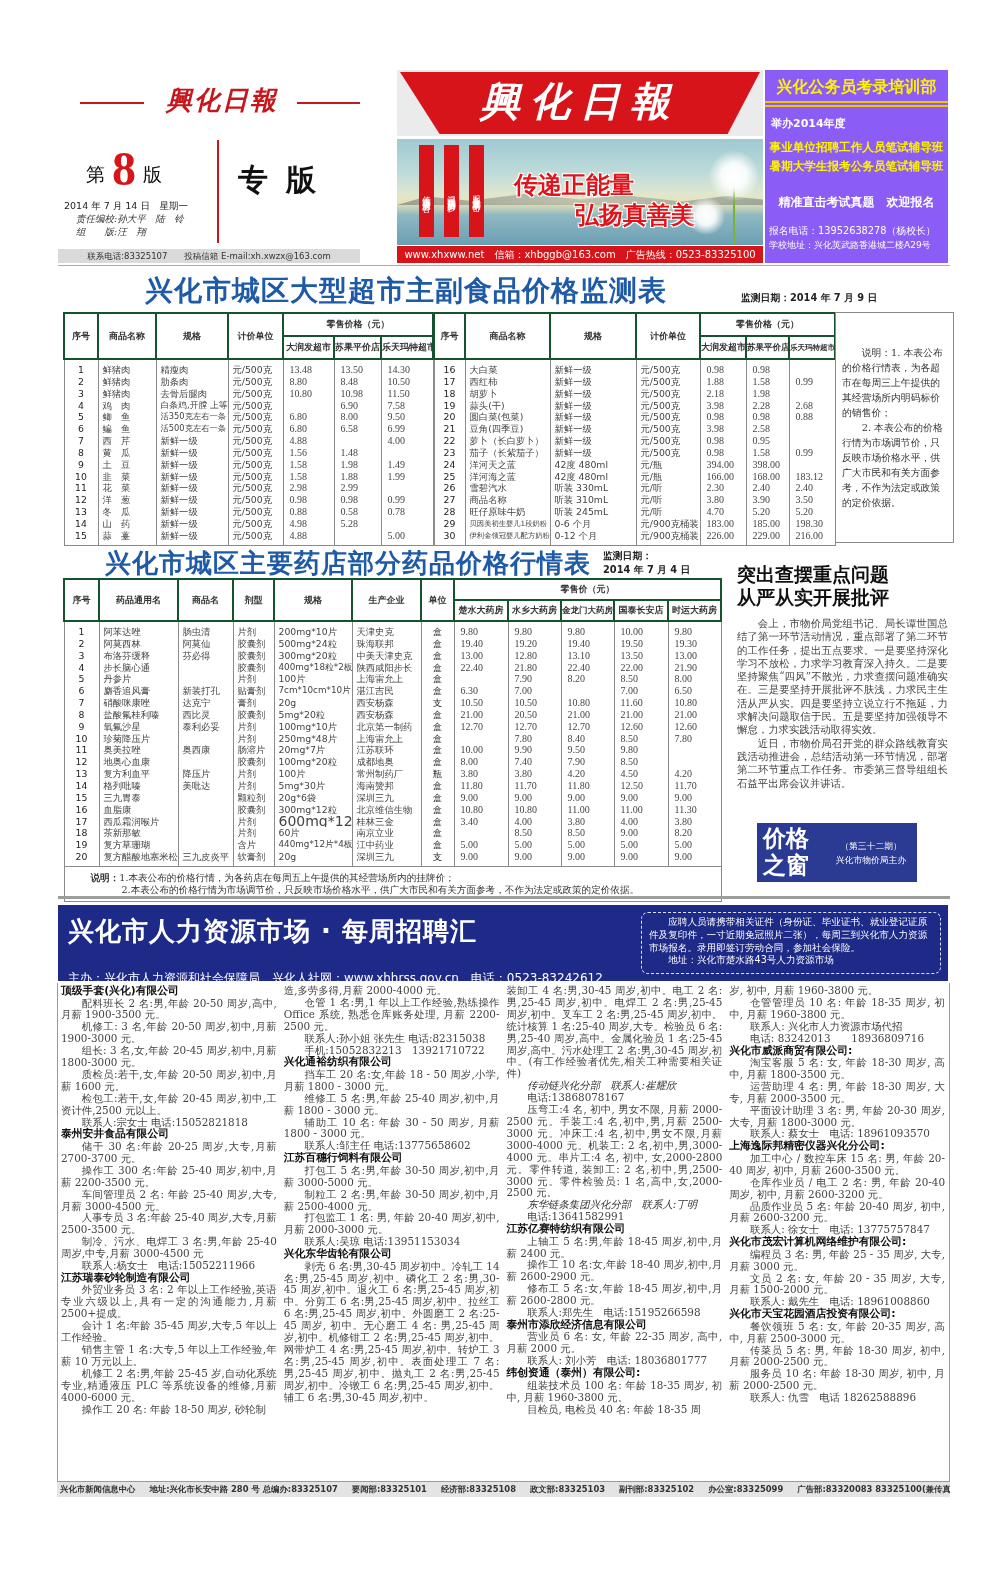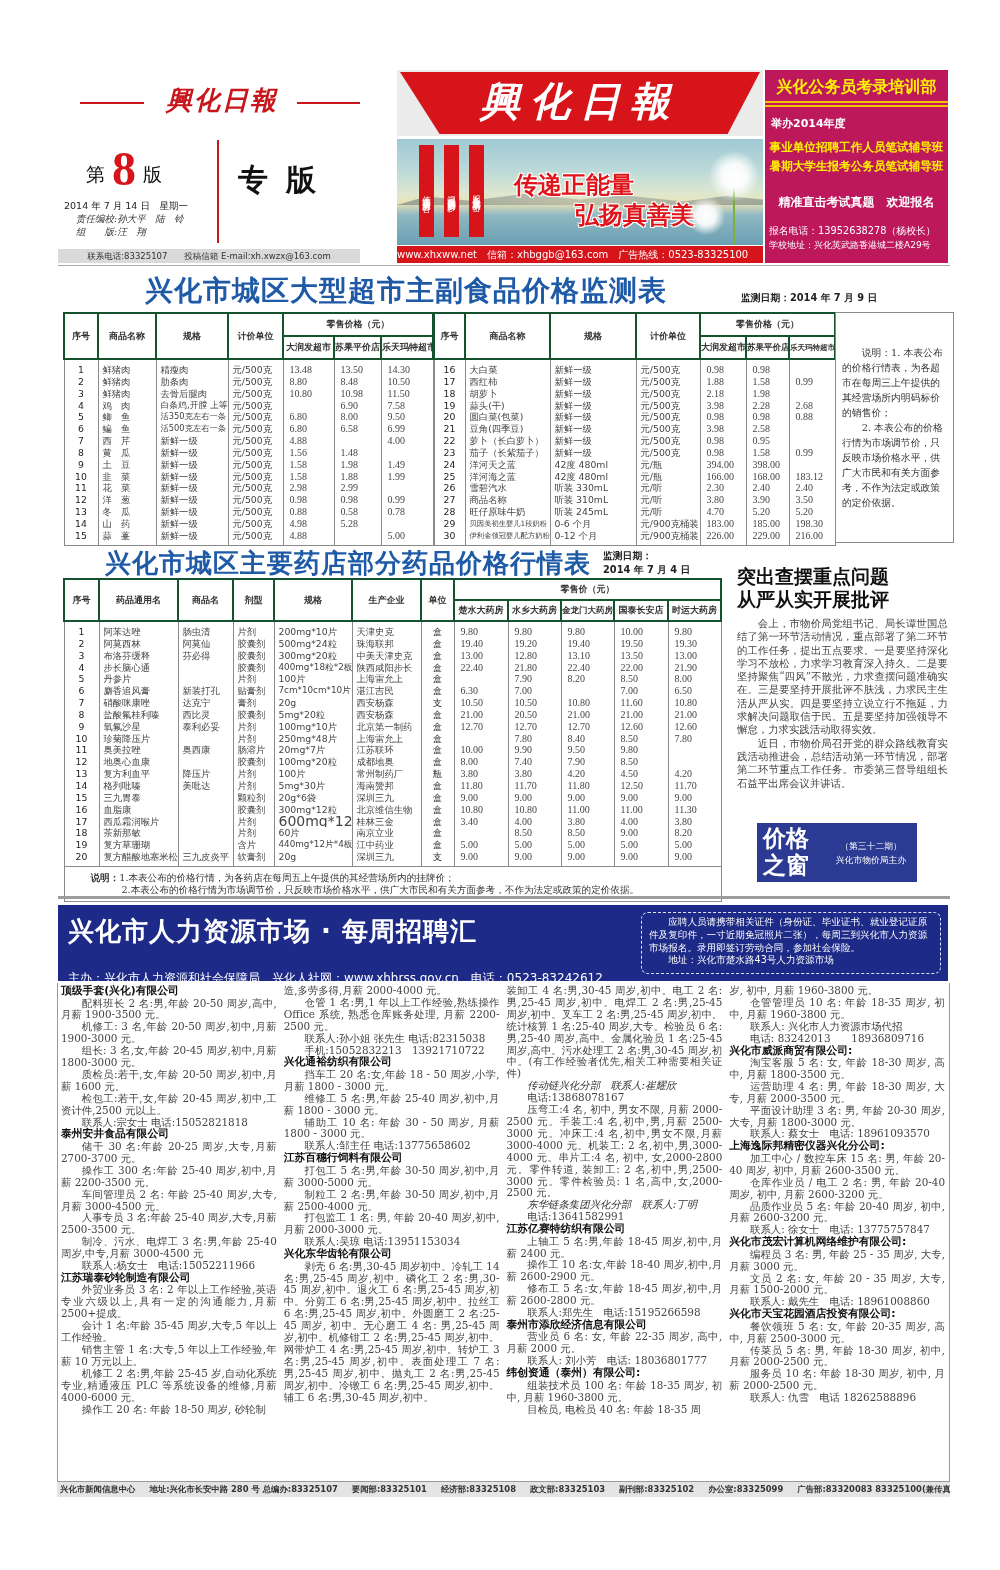--- a/index.html
+++ b/index.html
@@ -28,23 +28,23 @@
 .bn-logo{position:absolute;left:0;top:5px;width:366px;text-align:center;color:#fff;font-family:"DejaVu Serif",serif;font-style:italic;font-weight:bold;font-size:40px;letter-spacing:10px;line-height:52px;white-space:nowrap;}
 .bn-img{position:absolute;left:0;top:69px;width:366px;height:106px;overflow:hidden;background:linear-gradient(180deg,#9fc9d3 0%,#bcdad9 30%,#dfe7cf 52%,#e9e2b4 60%,#8fb8c2 72%,#6a9fb3 100%);}
 .bn-mtn{position:absolute;left:0;top:52px;width:366px;height:14px;background:linear-gradient(90deg,rgba(90,110,120,.55),rgba(120,130,140,.35),rgba(90,110,120,.5));clip-path:polygon(0 100%,8% 40%,20% 70%,35% 20%,50% 60%,62% 30%,78% 75%,90% 35%,100% 60%,100% 100%);}
 .ribbons{position:absolute;left:22px;top:6px;display:flex;gap:10px;}
 .ribbon{width:15px;height:92px;background:#d7141a;color:#fff;font-size:8.5px;writing-mode:vertical-rl;text-align:center;line-height:15px;padding-top:5px;letter-spacing:1px;}
 .slogan{position:absolute;color:#e0141b;font-weight:bold;font-size:24px;white-space:nowrap;text-shadow:1px 1px 0 #fff,-1px -1px 0 #fff,1px -1px 0 #fff,-1px 1px 0 #fff;}
 .s1{left:117px;top:30px;}
 .s2{left:178px;top:60px;}
 .dand{position:absolute;border-radius:50%;background:radial-gradient(circle,#fff 0%,rgba(255,255,255,.9) 35%,rgba(255,255,255,0) 72%);}
 .stem{position:absolute;width:2px;background:#7bb03a;}
-.bn-foot{position:absolute;left:0;top:176px;width:366px;height:17px;background:#d7141a;color:#fff;font-size:10px;line-height:17px;text-align:left;white-space:nowrap;}
-
-.ta{left:765px;top:70px;width:183px;height:193px;background:#be185d;overflow:hidden;text-decoration:underline;}
+.bn-foot{position:absolute;left:0;top:176px;width:366px;height:17px;background:#d7141a;color:#fff;font-size:10px;line-height:17px;text-align:center;white-space:nowrap;}
+
+.ta{left:765px;top:70px;width:183px;height:193px;background:#8b5cf6;overflow:hidden;text-decoration:underline;}
 .ta div{position:absolute;white-space:nowrap;}
 .ta-title{top:6px;left:0;width:183px;text-align:center;color:#fff200;font-family:"DejaVu Serif",serif;font-weight:bold;font-size:16px;line-height:22px;}
 .ta-lines{top:31px;left:0;width:183px;height:6px;border-top:2px solid #f5c400;border-bottom:2px solid #f5c400;}
 .ta-year{top:46px;left:6px;color:#fff;font-weight:bold;font-size:11px;}
 .ta-c1,.ta-c2{left:2px;width:179px;text-align:center;color:#fff200;font-weight:bold;font-size:11.6px;line-height:16px;}
 .ta-c1{top:69px;}
 .ta-c2{top:88px;}
 .ta-slogan{top:124px;left:0;width:183px;text-align:center;color:#fff;font-weight:bold;font-size:12px;}
 .ta-phone{top:155px;left:4px;color:#fff;font-size:9.8px;}
 .ta-addr{top:169px;left:4px;color:#fff;font-size:9px;}
@@ -65,21 +65,21 @@
 .sm-notes p{margin:0;text-indent:2em;}
 .ph-title{left:105px;top:547px;font-size:26px;line-height:32px;}
 .ph-date{left:603px;top:549px;font-size:9.8px;font-weight:bold;line-height:14px;white-space:nowrap;}
 .ph-table{left:63px;top:578px;}
 .ph-table th{height:21px;}
 .ph-note{border:1px solid #8a8a8a !important;padding:5px 0 4px 26px !important;font-family:"DejaVu Serif",serif;font-size:9.6px;line-height:12.5px !important;color:#333 !important;white-space:nowrap;}
 .ph-note div+div{padding-left:31px;}
 .ph-note b{font-family:"DejaVu Sans",sans-serif;}
 
 .art{left:737px;top:565px;width:211px;}
-.art-title{font-weight:bold;font-size:19px;line-height:23px;color:#111;white-space:nowrap;}
+.art-title{font-weight:bold;font-size:19px;line-height:23px;color:#111;white-space:nowrap;font-family:Liberation Mono, monospace;}
 .art-body{margin-top:6px;font-size:10.4px;line-height:13.3px;color:#444;font-family:"DejaVu Serif",serif;text-align:justify;}
 .art-body p{text-indent:2em;margin:0;}
 .pw{left:757px;top:823px;width:160px;height:59px;background:#2b3a92;}
 .pw-big{position:absolute;left:6px;top:2px;color:#fff;font-weight:bold;font-size:23px;line-height:27px;white-space:nowrap;}
 .pw-issue{position:absolute;left:70px;top:16px;width:88px;text-align:center;color:#fff;font-size:8.8px;line-height:14px;white-space:nowrap;}
 .sep{left:58px;top:896px;width:892px;height:3px;background:#9d9d9d;}
 
 .hrb{left:58px;top:905px;width:890px;height:76px;background:#1d2a87;}
 .hrb-title{position:absolute;left:10px;top:5px;color:#fff;font-weight:bold;font-size:26px;line-height:42px;white-space:nowrap;letter-spacing:1px;}
 .hrb-sub{position:absolute;left:10px;top:65px;color:#fff;font-size:12px;white-space:nowrap;}

